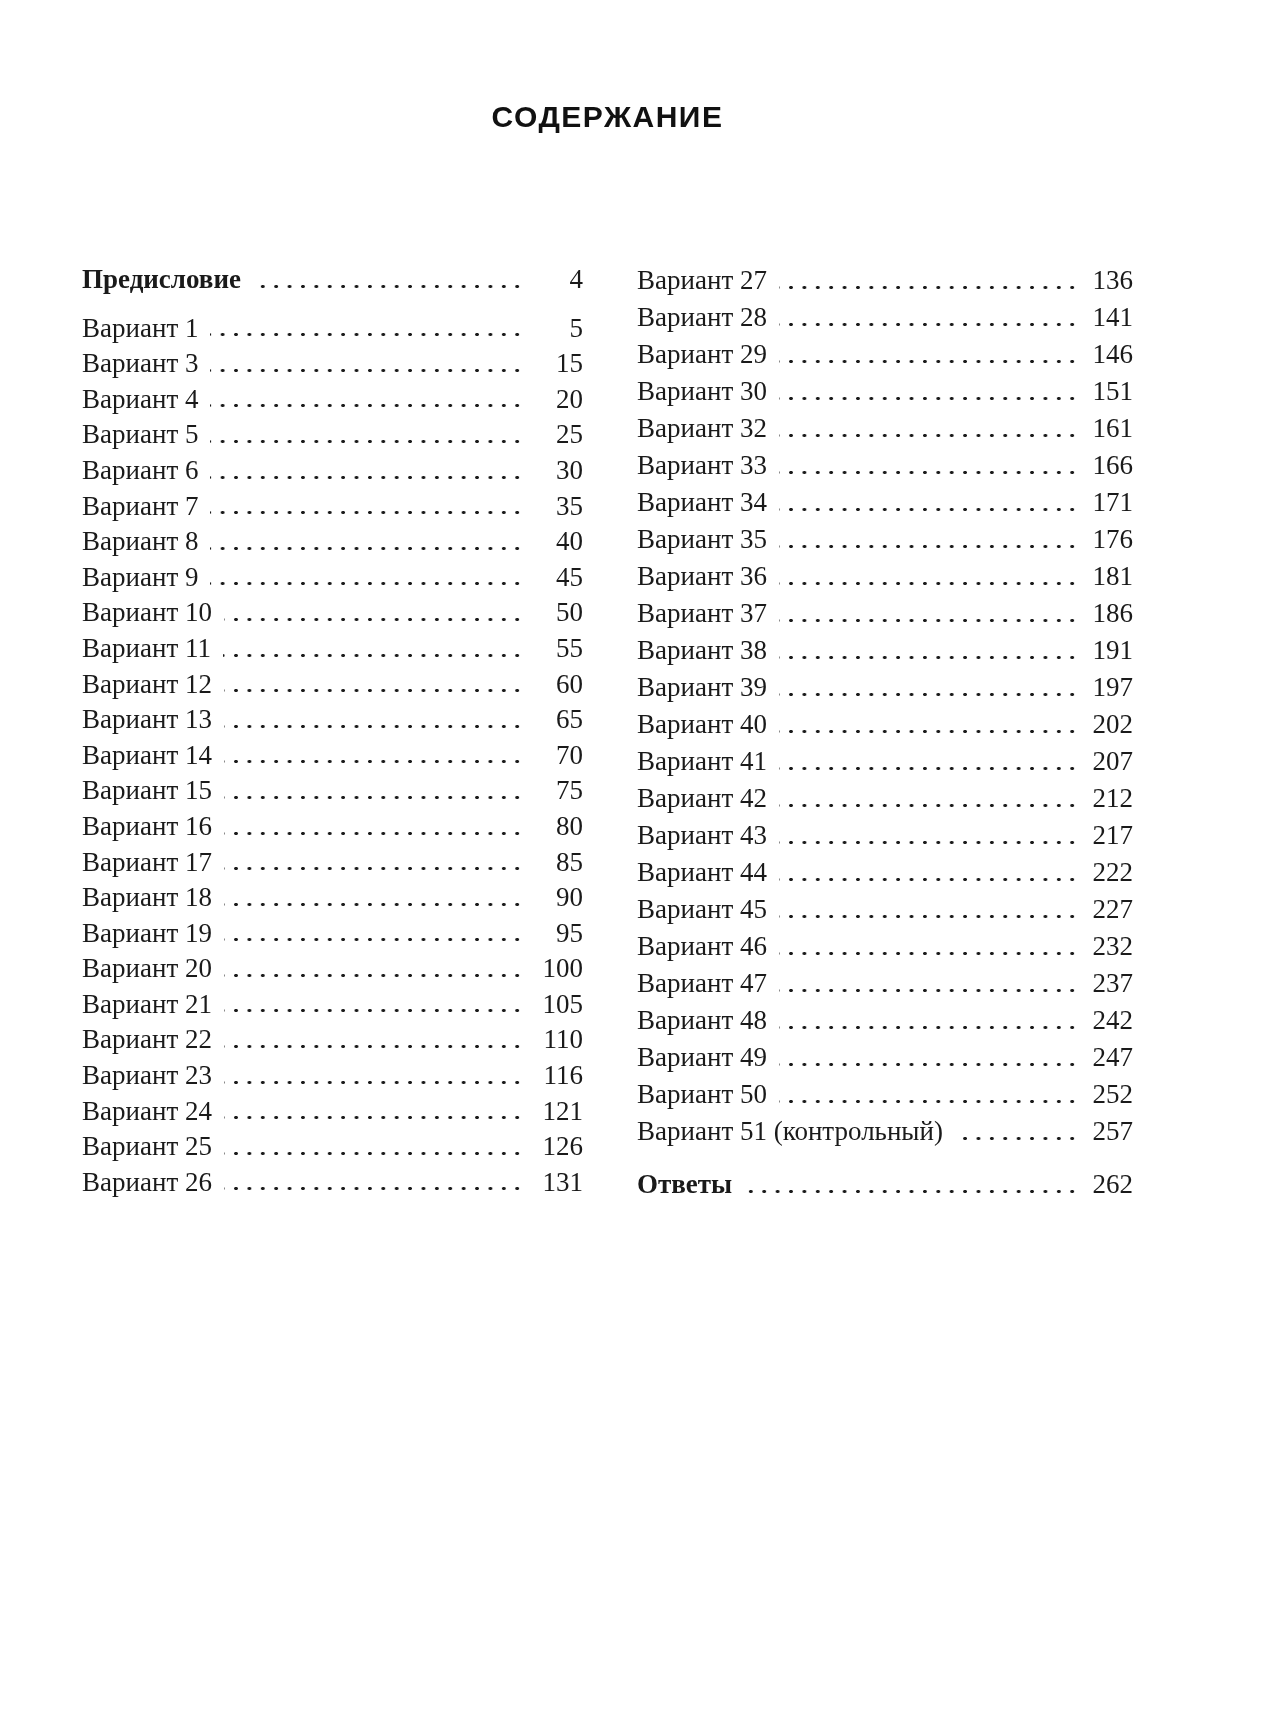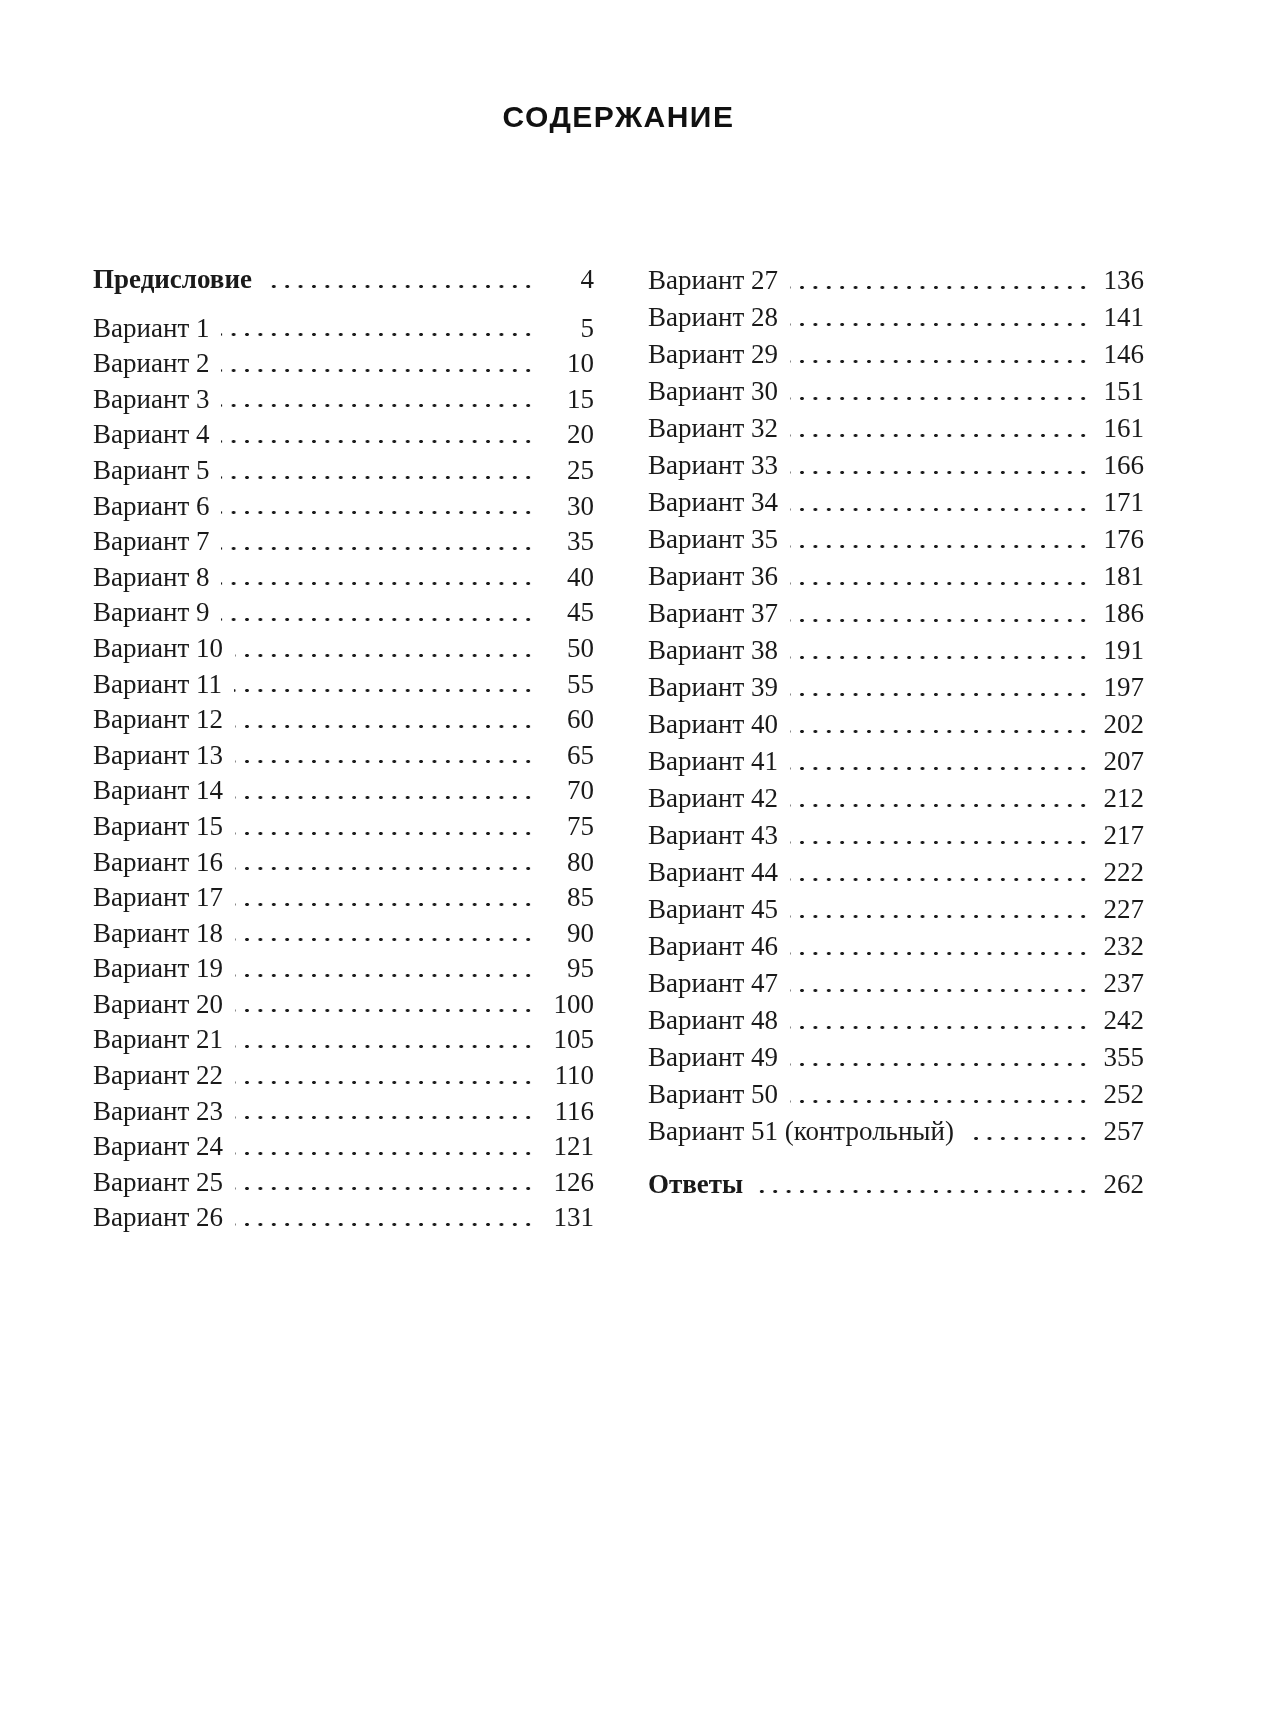--- a/index.html
+++ b/index.html
@@ -12,21 +12,20 @@
     height: 1713px;
     overflow: hidden;
     font-family: "Liberation Serif", "DejaVu Serif", serif;
     color: #1a1a1a;
   }
   .page {
     position: relative;
     box-sizing: content-box;
     padding: 99px 0 0 82px;
     width: 1051px;
-    margin-left: 11px;
   }
   .title {
     margin: 0;
     font-family: "Liberation Sans", "DejaVu Sans", sans-serif;
     font-weight: bold;
     font-size: 30px;
     line-height: 36px;
     letter-spacing: 1.5px;
     text-align: center;
     color: #111111;
@@ -91,25 +90,20 @@
     <span class="label">Предисловие</span>
     <span class="leader"></span>
     <span class="page-num">4</span>
   </div>
         <div class="row space-before">
     <span class="label">Вариант 1</span>
     <span class="leader"></span>
     <span class="page-num">5</span>
   </div>
         <div class="row">
-    <span class="label">Вариант 2</span>
-    <span class="leader"></span>
-    <span class="page-num">10</span>
-  </div>
-        <div class="row">
     <span class="label">Вариант 3</span>
     <span class="leader"></span>
     <span class="page-num">15</span>
   </div>
         <div class="row">
     <span class="label">Вариант 4</span>
     <span class="leader"></span>
     <span class="page-num">20</span>
   </div>
         <div class="row">
@@ -325,21 +319,21 @@
     <span class="page-num">237</span>
   </div>
         <div class="row">
     <span class="label">Вариант 48</span>
     <span class="leader"></span>
     <span class="page-num">242</span>
   </div>
         <div class="row">
     <span class="label">Вариант 49</span>
     <span class="leader"></span>
-    <span class="page-num">355</span>
+    <span class="page-num">247</span>
   </div>
         <div class="row">
     <span class="label">Вариант 50</span>
     <span class="leader"></span>
     <span class="page-num">252</span>
   </div>
         <div class="row">
     <span class="label">Вариант 51 (контрольный)</span>
     <span class="leader"></span>
     <span class="page-num">257</span>

